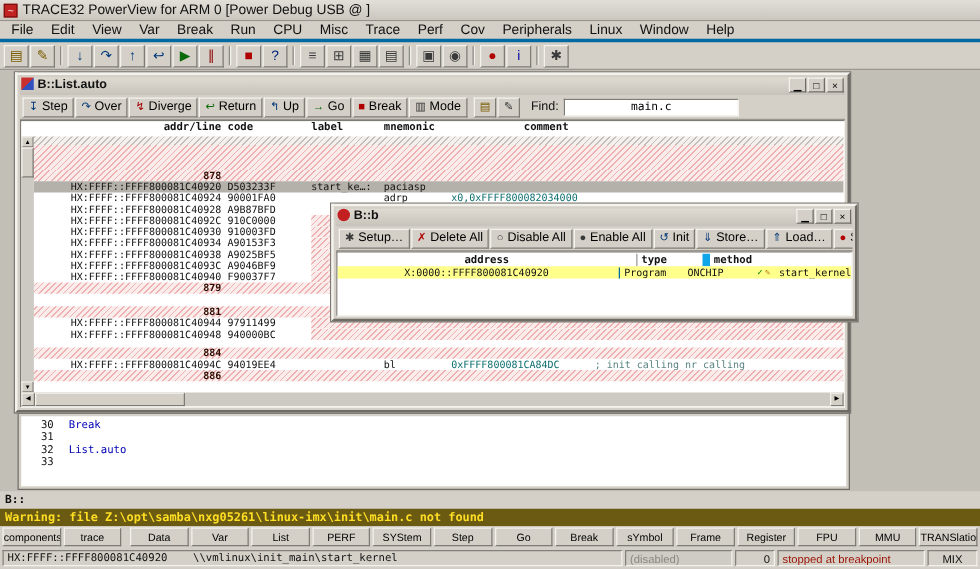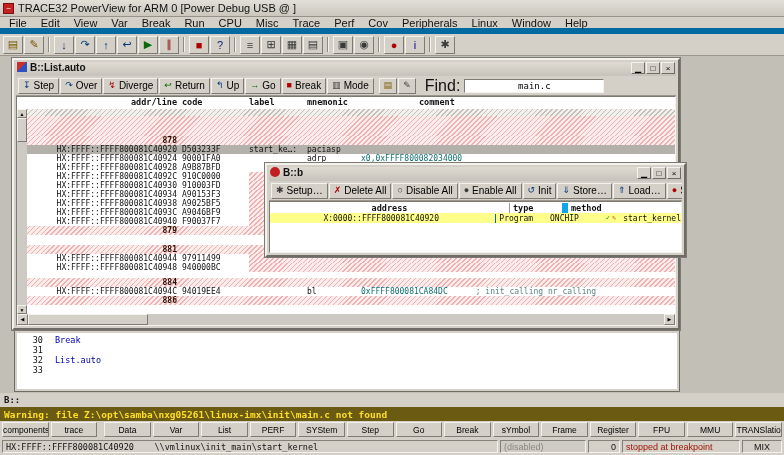--- a/index.html
+++ b/index.html
@@ -3,41 +3,41 @@
 <meta charset="utf-8">
 <style>
   *{box-sizing:border-box;margin:0;padding:0}
   html,body{width:784px;height:455px;overflow:hidden}
   body{font-family:"Liberation Sans",sans-serif;background:#d4d0c8;position:relative;color:#111}
   button{font-family:inherit;cursor:default}
 
   .titlebar{height:17px;display:flex;align-items:center;gap:4px;background:linear-gradient(#e2dfd8,#cbc7bf);border-bottom:1px solid #96938b;padding:0 3px;font-size:11px}
   .appicon{width:11px;height:11px;background:#c32222;color:#fff;font-size:8px;line-height:10px;text-align:center;border:1px solid #7a1010;flex:none}
 
-  .menubar{height:17px;display:flex;align-items:center;background:#d4d0c8;font-size:11px;padding-left:2px;border-bottom:6px solid #0369a1}
+  .menubar{height:17px;display:flex;align-items:center;background:#d4d0c8;font-size:11px;padding-left:2px;border-bottom:3px solid #0369a1}
   .mi{padding:1px 7px}
 
   .main-toolbar{height:22px;display:flex;align-items:center;gap:1px;padding:0 3px;background:#d4d0c8;border-bottom:1px solid #9b978f}
   .tbtn{width:20px;height:18px;font-size:11px;display:flex;align-items:center;justify-content:center;background:#d4d0c8;border:1px solid;border-color:#f4f2ec #7e7b75 #7e7b75 #f4f2ec;padding:0}
   .tsep{width:0;height:15px;border-left:1px solid #8d8a84;border-right:1px solid #f4f2ec;margin:0 3px}
 
   .mdi{height:337px;position:relative;background:#c2bfb7;overflow:hidden}
 
   .win{position:absolute;background:#d4d0c8;border:2px solid;border-color:#f4f2ec #6f6c66 #6f6c66 #f4f2ec;box-shadow:0 0 0 1px #7d7a74;padding:2px}
   .caption{height:14px;display:flex;align-items:flex-start;gap:3px;padding:0 1px;background:linear-gradient(#dfdbd3,#c7c3bb);font-size:10px;font-weight:bold}
   .capbtns{margin-left:auto;display:flex;gap:1px}
   .cbtn{width:14px;height:12px;font-size:8px;line-height:9px;text-align:center;background:#d4d0c8;border:1px solid;border-color:#f4f2ec #6f6c66 #6f6c66 #f4f2ec;padding:0}
   .wicon{width:10px;height:10px;flex:none}
   .wicon.listw{background:linear-gradient(135deg,#c83030 50%,#3050c0 50%)}
   .wicon.bpw{background:#c22020;border-radius:50%}
 
   .ltoolbar{height:20px;display:flex;align-items:center;gap:1px;padding:1px 2px;border-bottom:1px solid #9b978f;overflow:hidden}
   .lbtn{height:16px;display:flex;align-items:center;gap:3px;padding:0 4px;font-size:10px;background:#d4d0c8;border:1px solid;border-color:#f4f2ec #7e7b75 #7e7b75 #f4f2ec;white-space:nowrap;overflow:hidden;flex:0 1 auto;min-width:0}
   .ig{font-size:9px;line-height:1}
-  .findlbl{font-size:16px;margin:0 3px 0 8px;white-space:nowrap}
+  .findlbl{font-size:10px;margin:0 3px 0 8px;white-space:nowrap}
   .findinput{width:140px;height:14px;border:1px solid;border-color:#7e7b75 #f4f2ec #f4f2ec #7e7b75;background:#fff;font:9px "DejaVu Sans Mono",monospace;text-align:center;padding:0}
 
   .list-body{border:1px solid;border-color:#7e7b75 #f4f2ec #f4f2ec #7e7b75;background:#fff;display:flex;flex-direction:column;height:calc(100% - 34px);overflow:hidden}
   .lheader{height:12px;display:flex;align-items:flex-start;padding-left:10px;background:#fff;font:bold 8.5px "DejaVu Sans Mono",monospace;flex:none}
   .lcmh{margin-left:58px}
   .lcontent{flex:1;display:flex;min-height:0}
   .vscroll{width:10px;background:#cdcac3;display:flex;flex-direction:column;flex:none}
   .varrow{height:9px;font-size:5px;text-align:center;line-height:8px;background:#d4d0c8;border:1px solid;border-color:#f4f2ec #7e7b75 #7e7b75 #f4f2ec;padding:0}
   .vtrack{flex:1;position:relative;background:#cdcac3}
   .vthumb{position:absolute;top:0;left:0;width:10px;height:24px;background:#d4d0c8;border:1px solid;border-color:#f4f2ec #7e7b75 #7e7b75 #f4f2ec}

